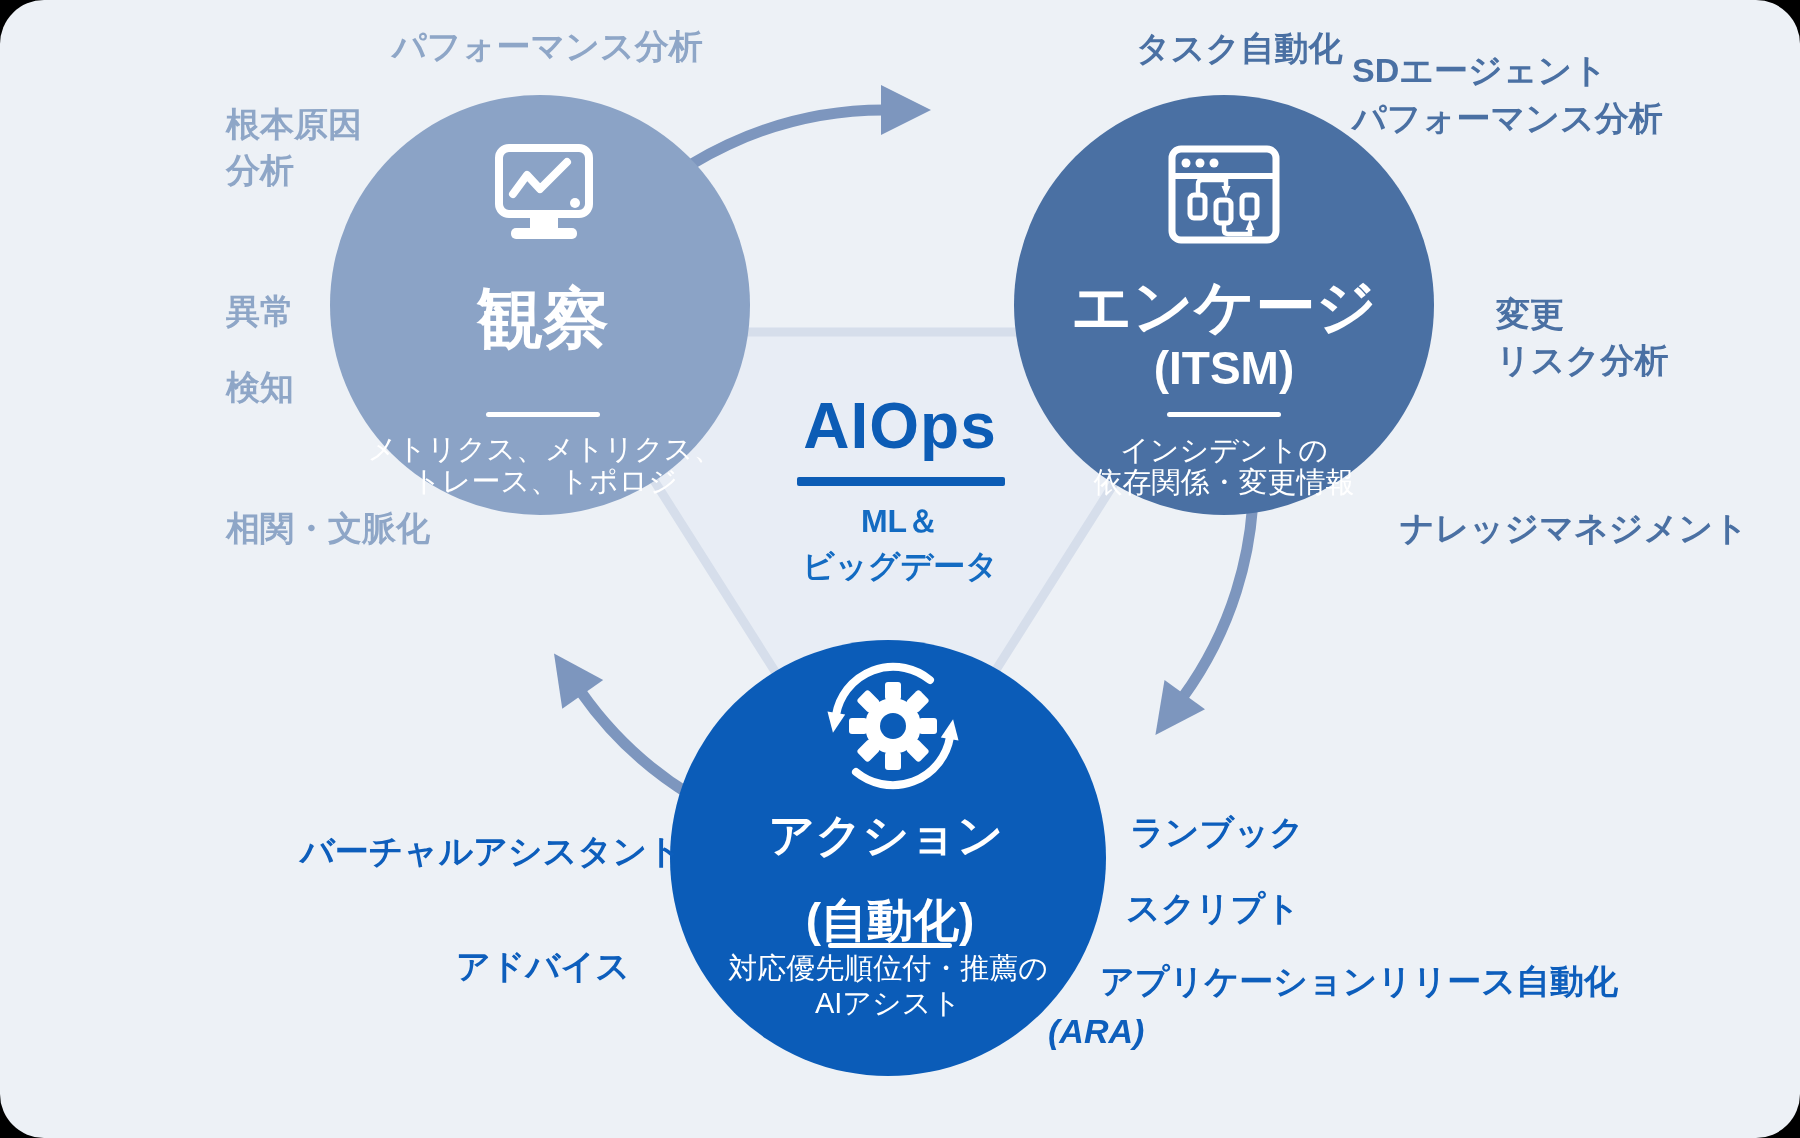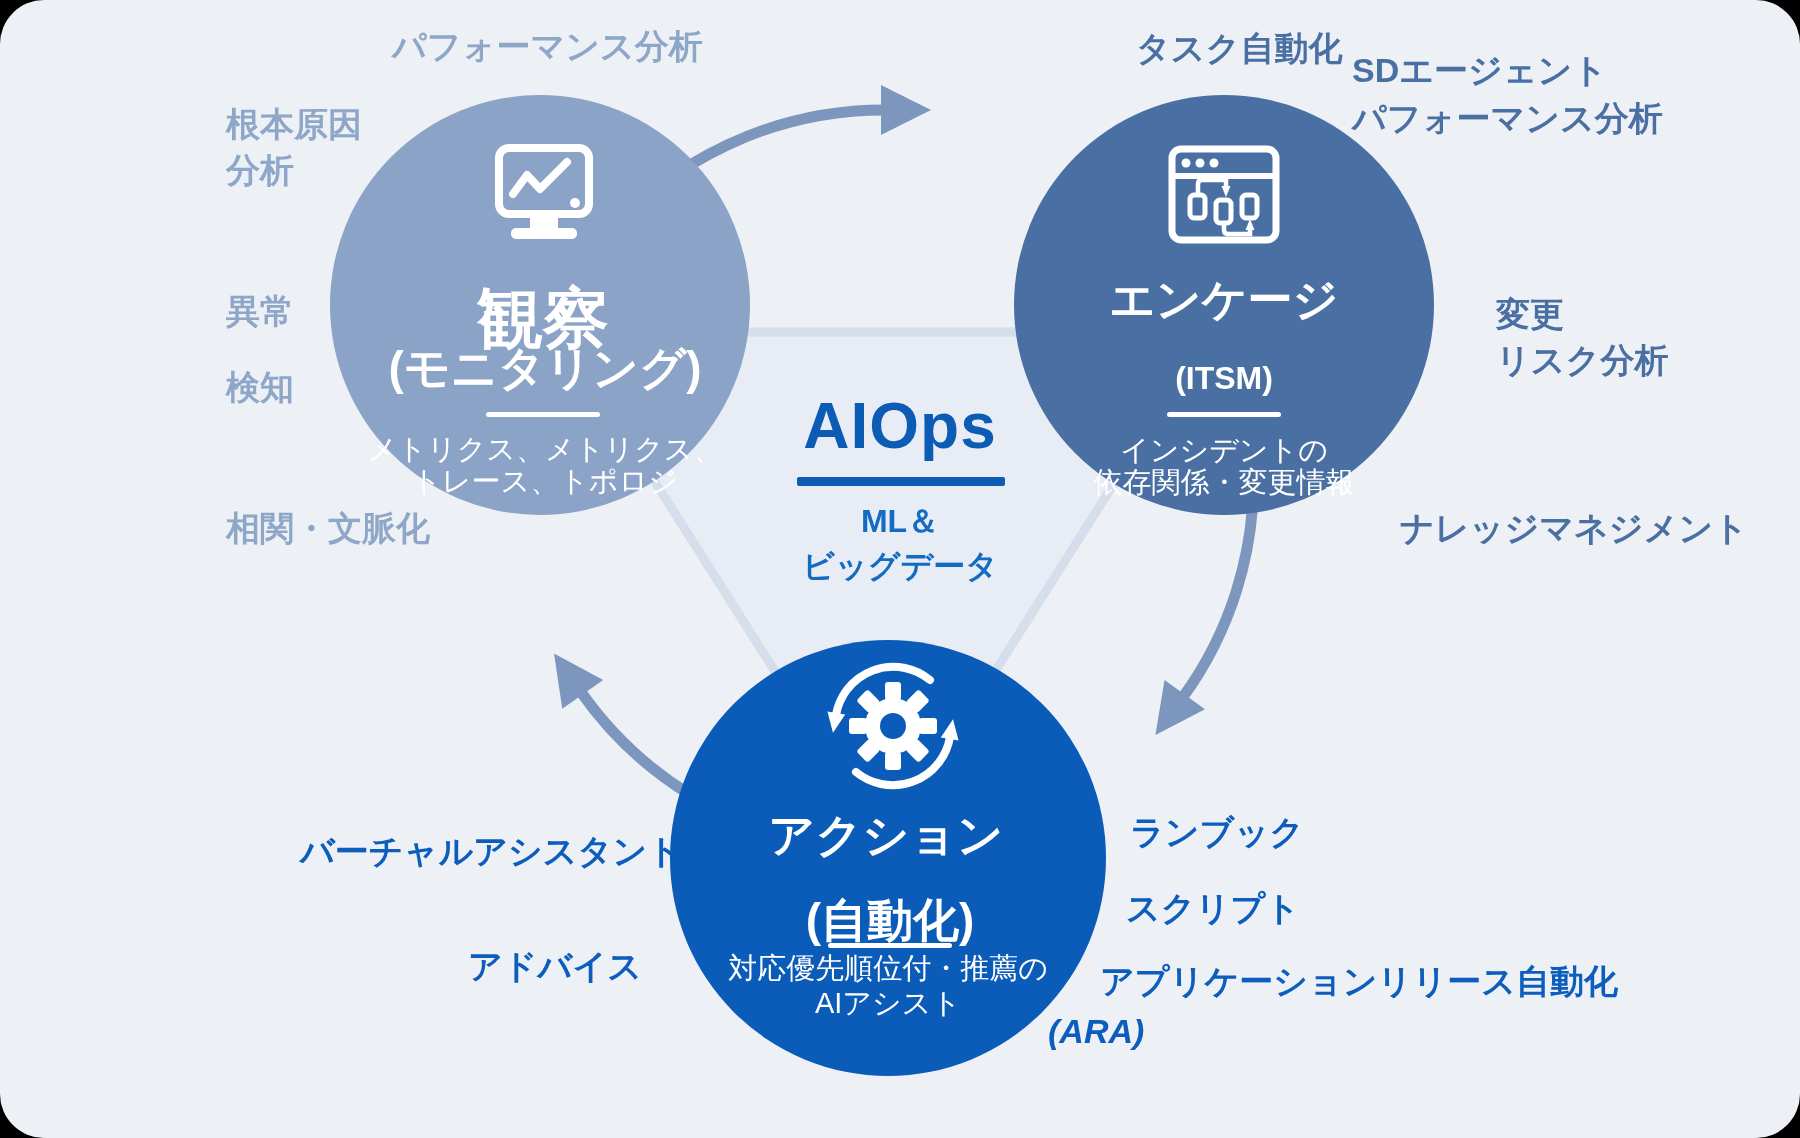--- a/index.html
+++ b/index.html
@@ -95,27 +95,26 @@
       <path d="M 856,772 A 58,58 0 0 0 950,737" fill="none" stroke="#ffffff" stroke-width="8" stroke-linecap="round" marker-end="url(#ahw)"></path>
     </g>
   </svg>
 
   <div class="txt center-x aiops-title" style="left:900px; top:394px;text-align:center;">AIOps</div>
   <div class="aiops-divider" style="left:797px; top:477px;"></div>
   <div class="txt center-x aiops-sub" style="left:900px; top:505px;">ML＆</div>
   <div class="txt center-x aiops-sub" style="left:900px; top:550px;">ビッグデータ</div>
 
   <div class="txt center-x c-title" style="left:543px; top:285px; font-size:66px;">観察</div>
-  <div class="txt center-x c-title" style="left:545px; top:345px; font-size:46px;">(モニタリング)</div>
   <div class="c-divider" style="left:486px; top:412px; width:114px;"></div>
   <div class="txt center-x c-desc" style="left:545px; top:435px;">メトリクス、メトリクス、</div>
   <div class="txt center-x c-desc" style="left:545px; top:467px;">トレース、トポロジ</div>
 
-  <div class="txt center-x c-title" style="left:1224px; top:277px; font-size:45px;">エンケージ</div>
-  <div class="txt center-x c-title" style="left:1224px; top:362px; font-size:32px;text-align:right;">(ITSM)</div>
+  <div class="txt center-x c-title" style="left:1224px; top:277px; font-size:60px;">エンケージ</div>
+  <div class="txt center-x c-title" style="left:1224px; top:345px; font-size:46px;text-align:right;">(ITSM)</div>
   <div class="c-divider" style="left:1167px; top:412px; width:114px;"></div>
   <div class="txt center-x c-desc" style="left:1224px; top:436px;">インシデントの</div>
   <div class="txt center-x c-desc" style="left:1224px; top:468px;">依存関係・変更情報</div>
 
   <div class="txt center-x c-title" style="left:886px; top:812px; font-size:46px;">アクション</div>
   <div class="txt center-x c-title" style="left:890px; top:897px; font-size:46px;">(自動化)</div>
   <div class="c-divider" style="left:828px; top:943px; width:124px;"></div>
   <div class="txt center-x c-desc" style="left:888px; top:954px;">対応優先順位付・推薦の</div>
   <div class="txt center-x c-desc" style="left:888px; top:989px;">AIアシスト</div>
 
@@ -127,19 +126,19 @@
   <div class="txt lbl lbl-observe" style="left:226px; top:510px;">相関・文脈化</div>
 
   <div class="txt lbl lbl-engage" style="left:1136px; top:30px;">タスク自動化</div>
   <div class="txt lbl lbl-engage" style="left:1352px; top:52px;">SDエージェント</div>
   <div class="txt lbl lbl-engage" style="left:1352px; top:100px;">パフォーマンス分析</div>
   <div class="txt lbl lbl-engage" style="left:1496px; top:296px;">変更</div>
   <div class="txt lbl lbl-engage" style="left:1496px; top:342px;">リスク分析</div>
   <div class="txt lbl lbl-engage" style="left:1380px; top:510px;margin-left:20px;">ナレッジマネジメント</div>
 
   <div class="txt lbl lbl-action" style="left:300px; top:833px;">バーチャルアシスタント</div>
-  <div class="txt lbl lbl-action" style="left:468px; top:948px;text-align:right;">アドバイス</div>
+  <div class="txt lbl lbl-action" style="left:456px; top:948px;text-align:right;">アドバイス</div>
   <div class="txt lbl lbl-action" style="left:1130px; top:814px;">ランブック</div>
   <div class="txt lbl lbl-action" style="left:1126px; top:890px;">スクリプト</div>
   <div class="txt lbl lbl-action" style="left:1100px; top:963px;">アプリケーションリリース自動化</div>
   <div class="txt lbl lbl-action" style="left:1048px; top:1013px;font-style:italic;">(ARA)</div>
 
 </div>
 
 </body></html>

